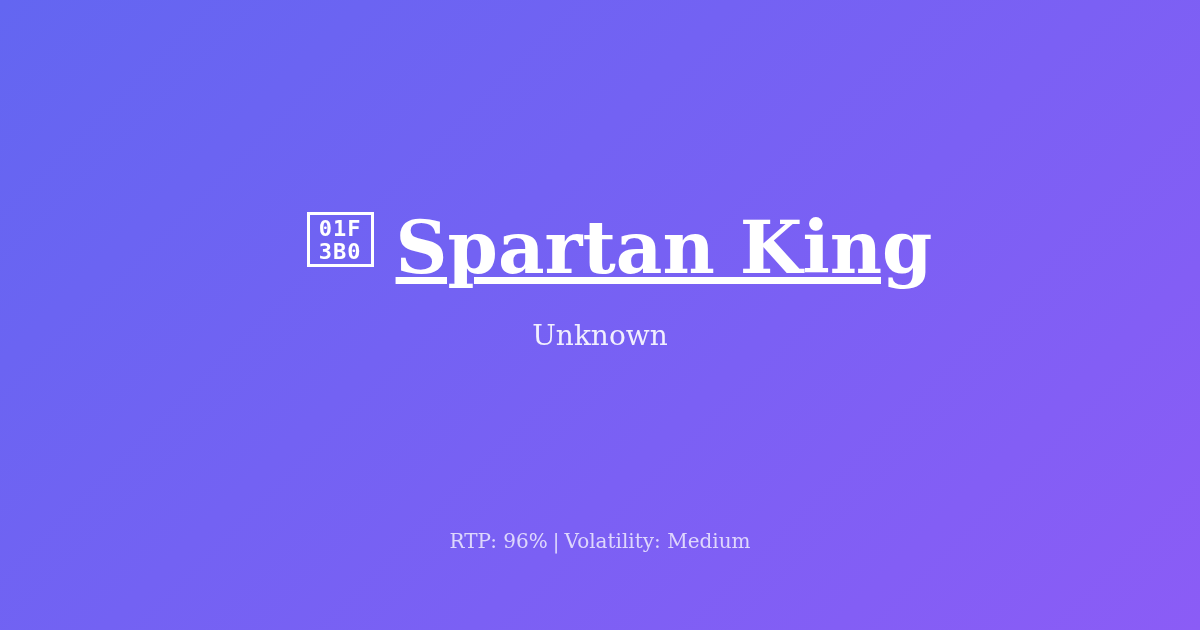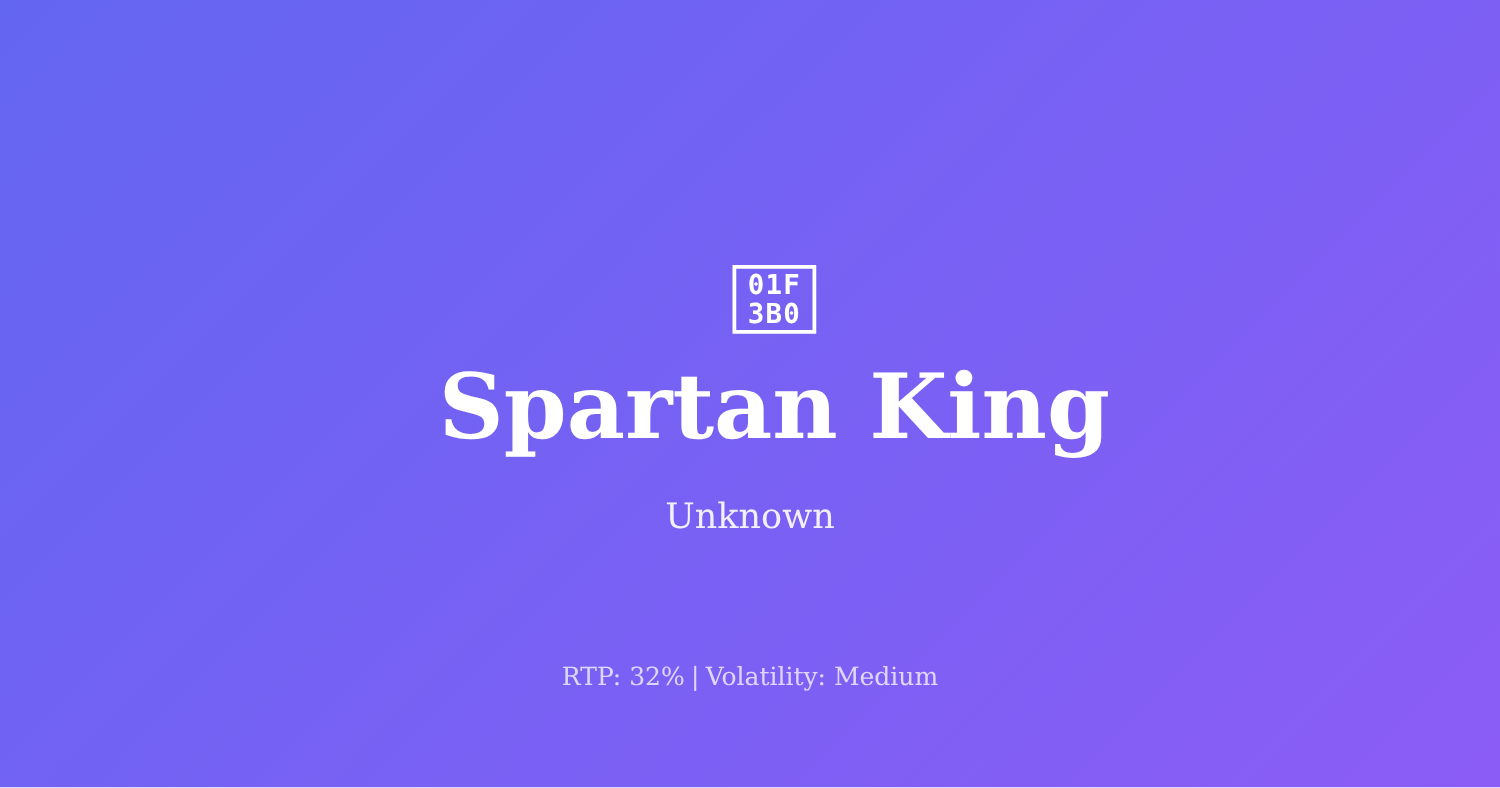--- a/index.html
+++ b/index.html
@@ -34,36 +34,37 @@
     width: 100%;
     display: flex;
     flex-direction: column;
     align-items: center;
     justify-content: center;
     margin-top: 212px;
   }
 
   .title-row {
     display: flex;
-    flex-direction: column;
-    align-items: center;
+    flex-direction: row;
+    align-items: flex-start;
     justify-content: center;
     gap: 22px;
     white-space: nowrap;
     padding-left: 39px;
   }
 
   .game-title {
     font-family: "DejaVu Serif", "Liberation Serif", serif;
     font-size: 72px;
     font-weight: bold;
     line-height: 1;
     color: #ffffff;
     letter-spacing: 0px;
     white-space: nowrap;
+    text-decoration: underline;
   }
 
   
   .tofu-glyph {
     display: inline-flex;
     flex-direction: column;
     align-items: center;
     justify-content: center;
     box-sizing: border-box;
     width: 67px;
@@ -127,16 +128,16 @@
 
       <span class="game-title">Spartan King</span>
 
     </div>
 
     <div class="game-subtitle">Unknown</div>
 
   </div>
 
   <div class="game-meta">
-    <span>RTP: 32%</span><span class="meta-sep">|</span><span>Volatility: Medium</span>
+    <span>RTP: 96%</span><span class="meta-sep">|</span><span>Volatility: Medium</span>
   </div>
 
 </div>
 
 </body></html>

